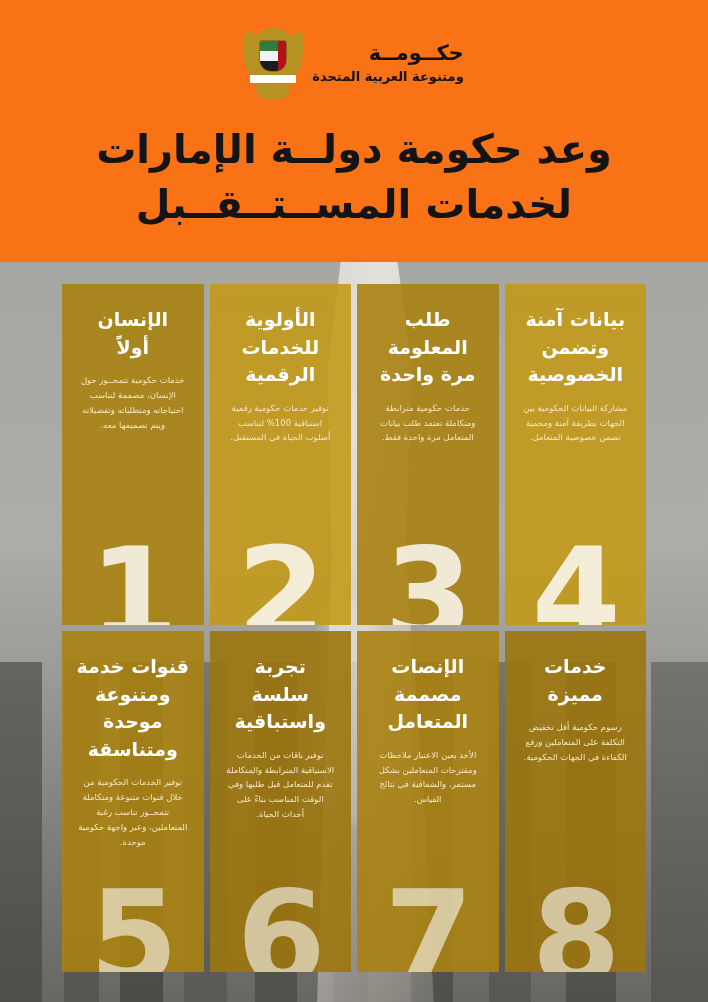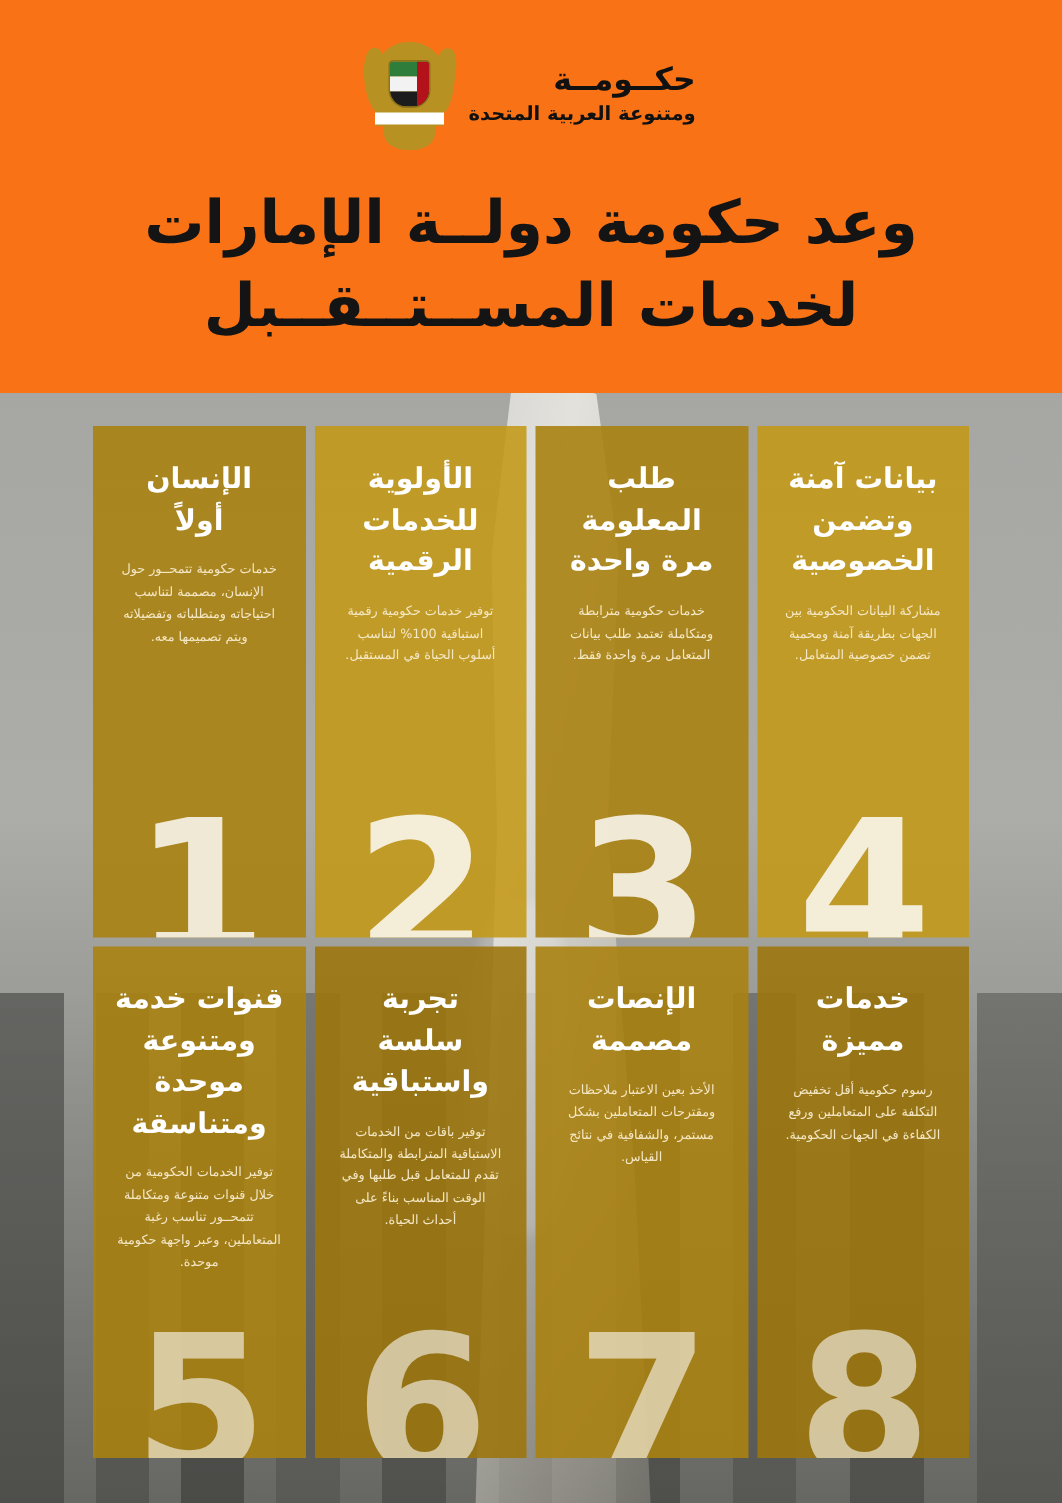--- a/index.html
+++ b/index.html
@@ -333,20 +333,21 @@
         <div>مميزة</div>
       </div>
       <div class="card-desc">رسوم حكومية أقل تخفيض التكلفة على المتعاملين ورفع الكفاءة في الجهات الحكومية.</div>
       <div class="card-num">8</div>
     </div>
 
     <div class="card row2">
       <div class="card-title">
         <div>الإنصات</div>
         <div>مصممة</div>
+        <div>المتعامل</div>
       </div>
       <div class="card-desc">الأخذ بعين الاعتبار ملاحظات ومقترحات المتعاملين بشكل مستمر، والشفافية في نتائج القياس.</div>
       <div class="card-num">7</div>
     </div>
 
     <div class="card dark row2">
       <div class="card-title">
         <div>تجربة سلسة</div>
         <div>واستباقية</div>
       </div>

